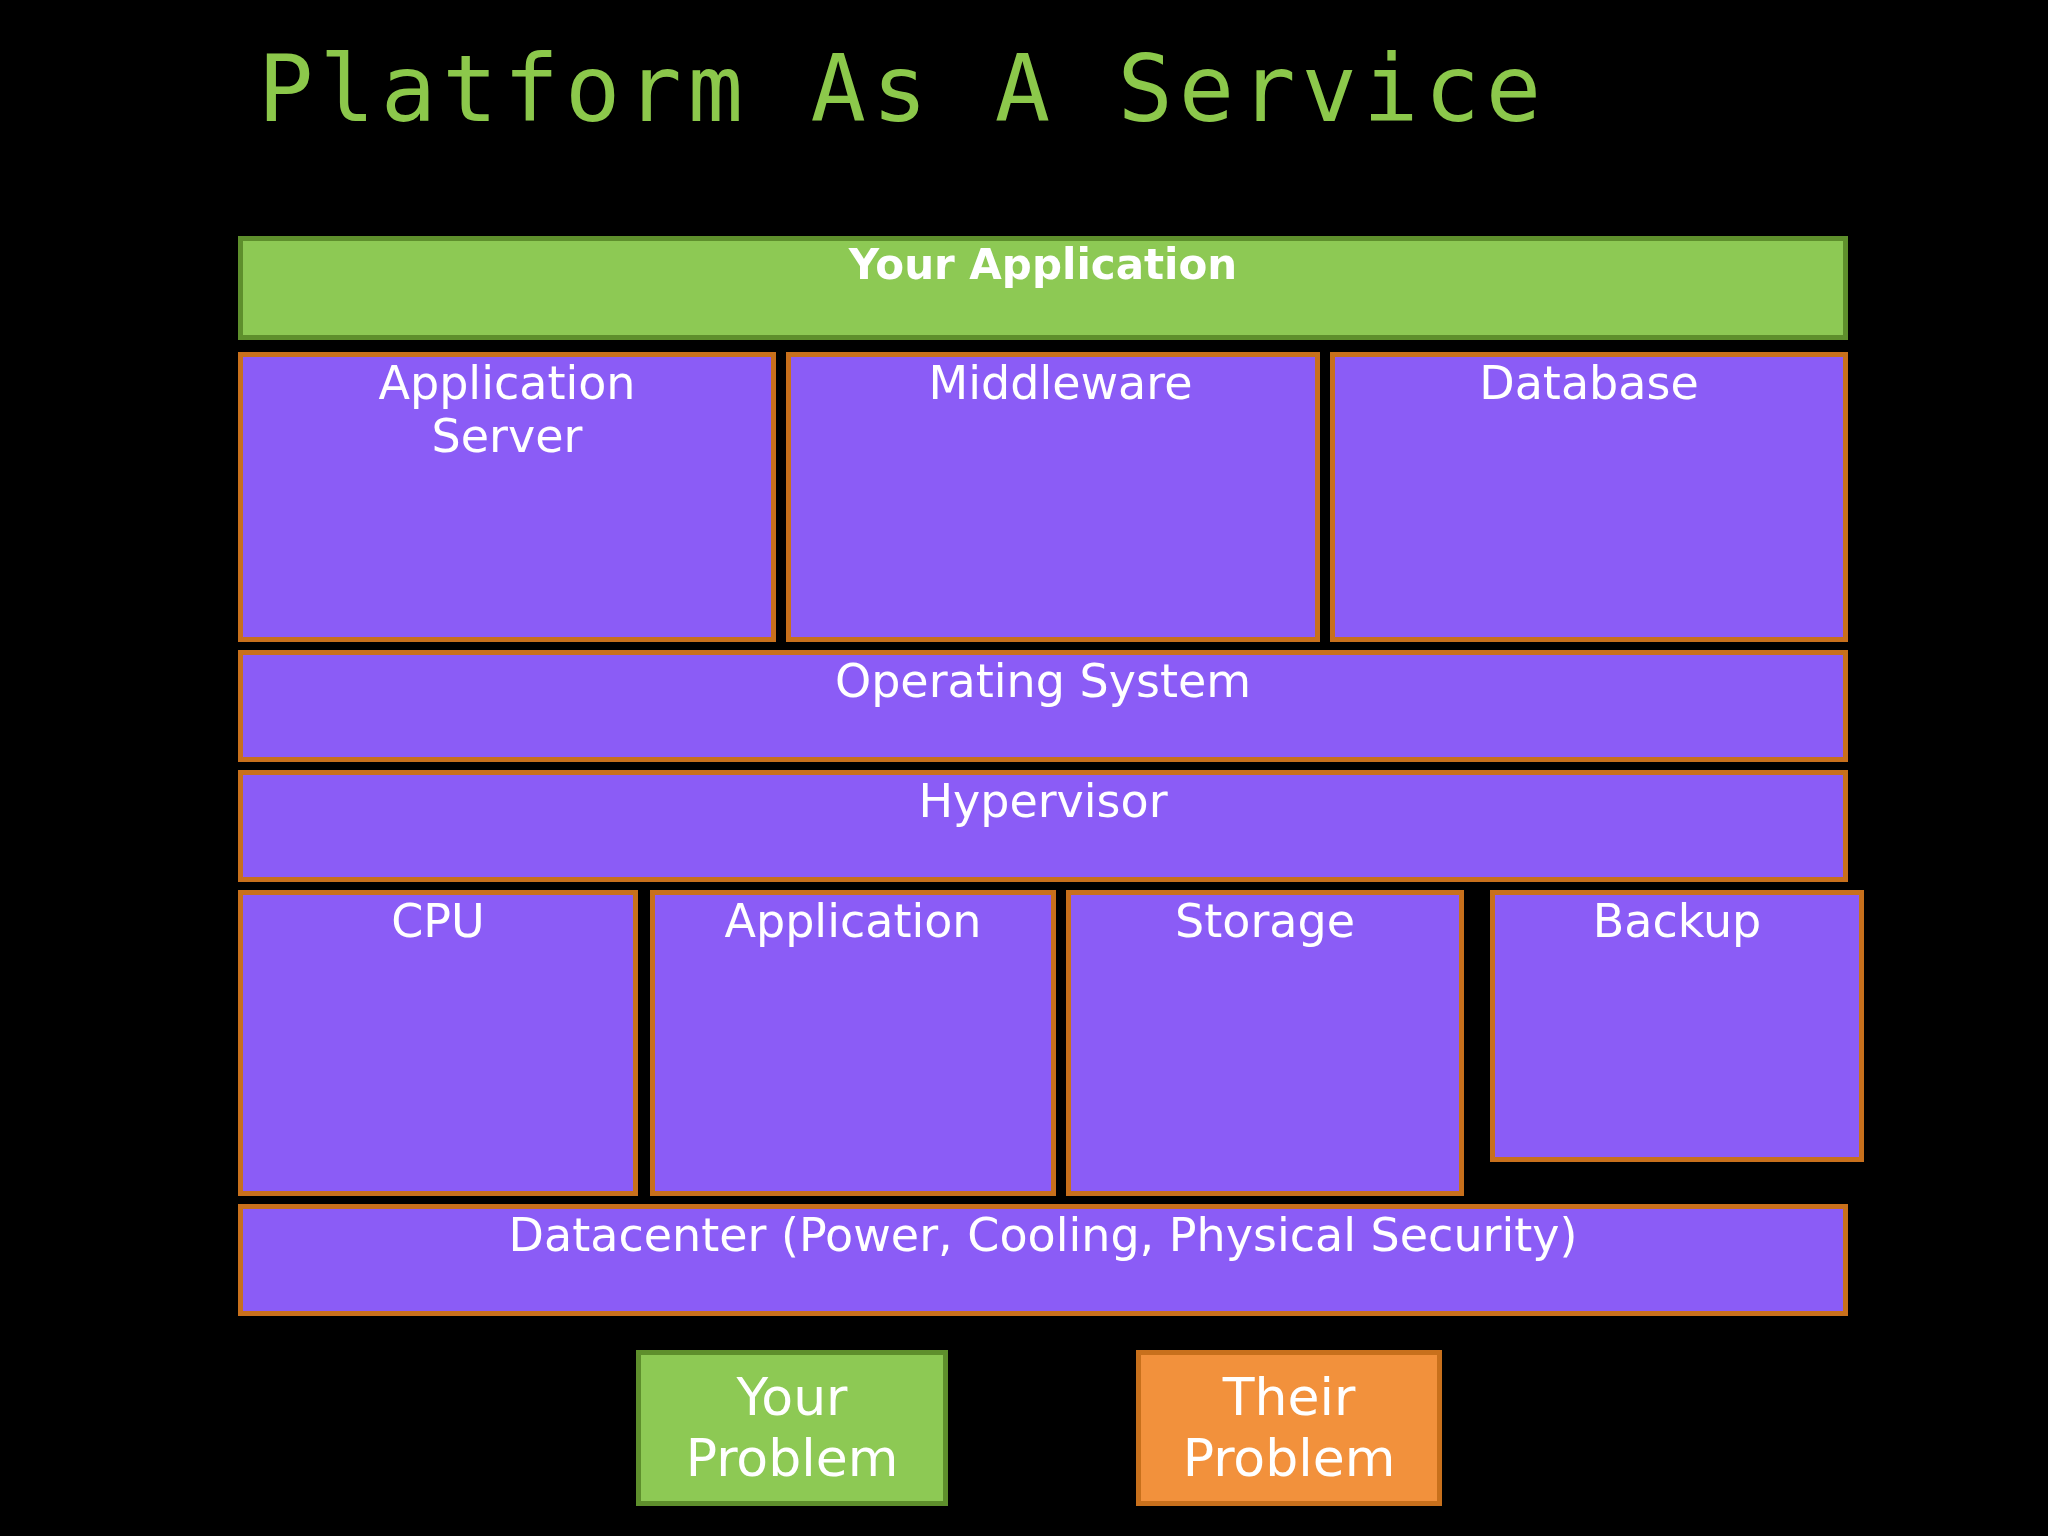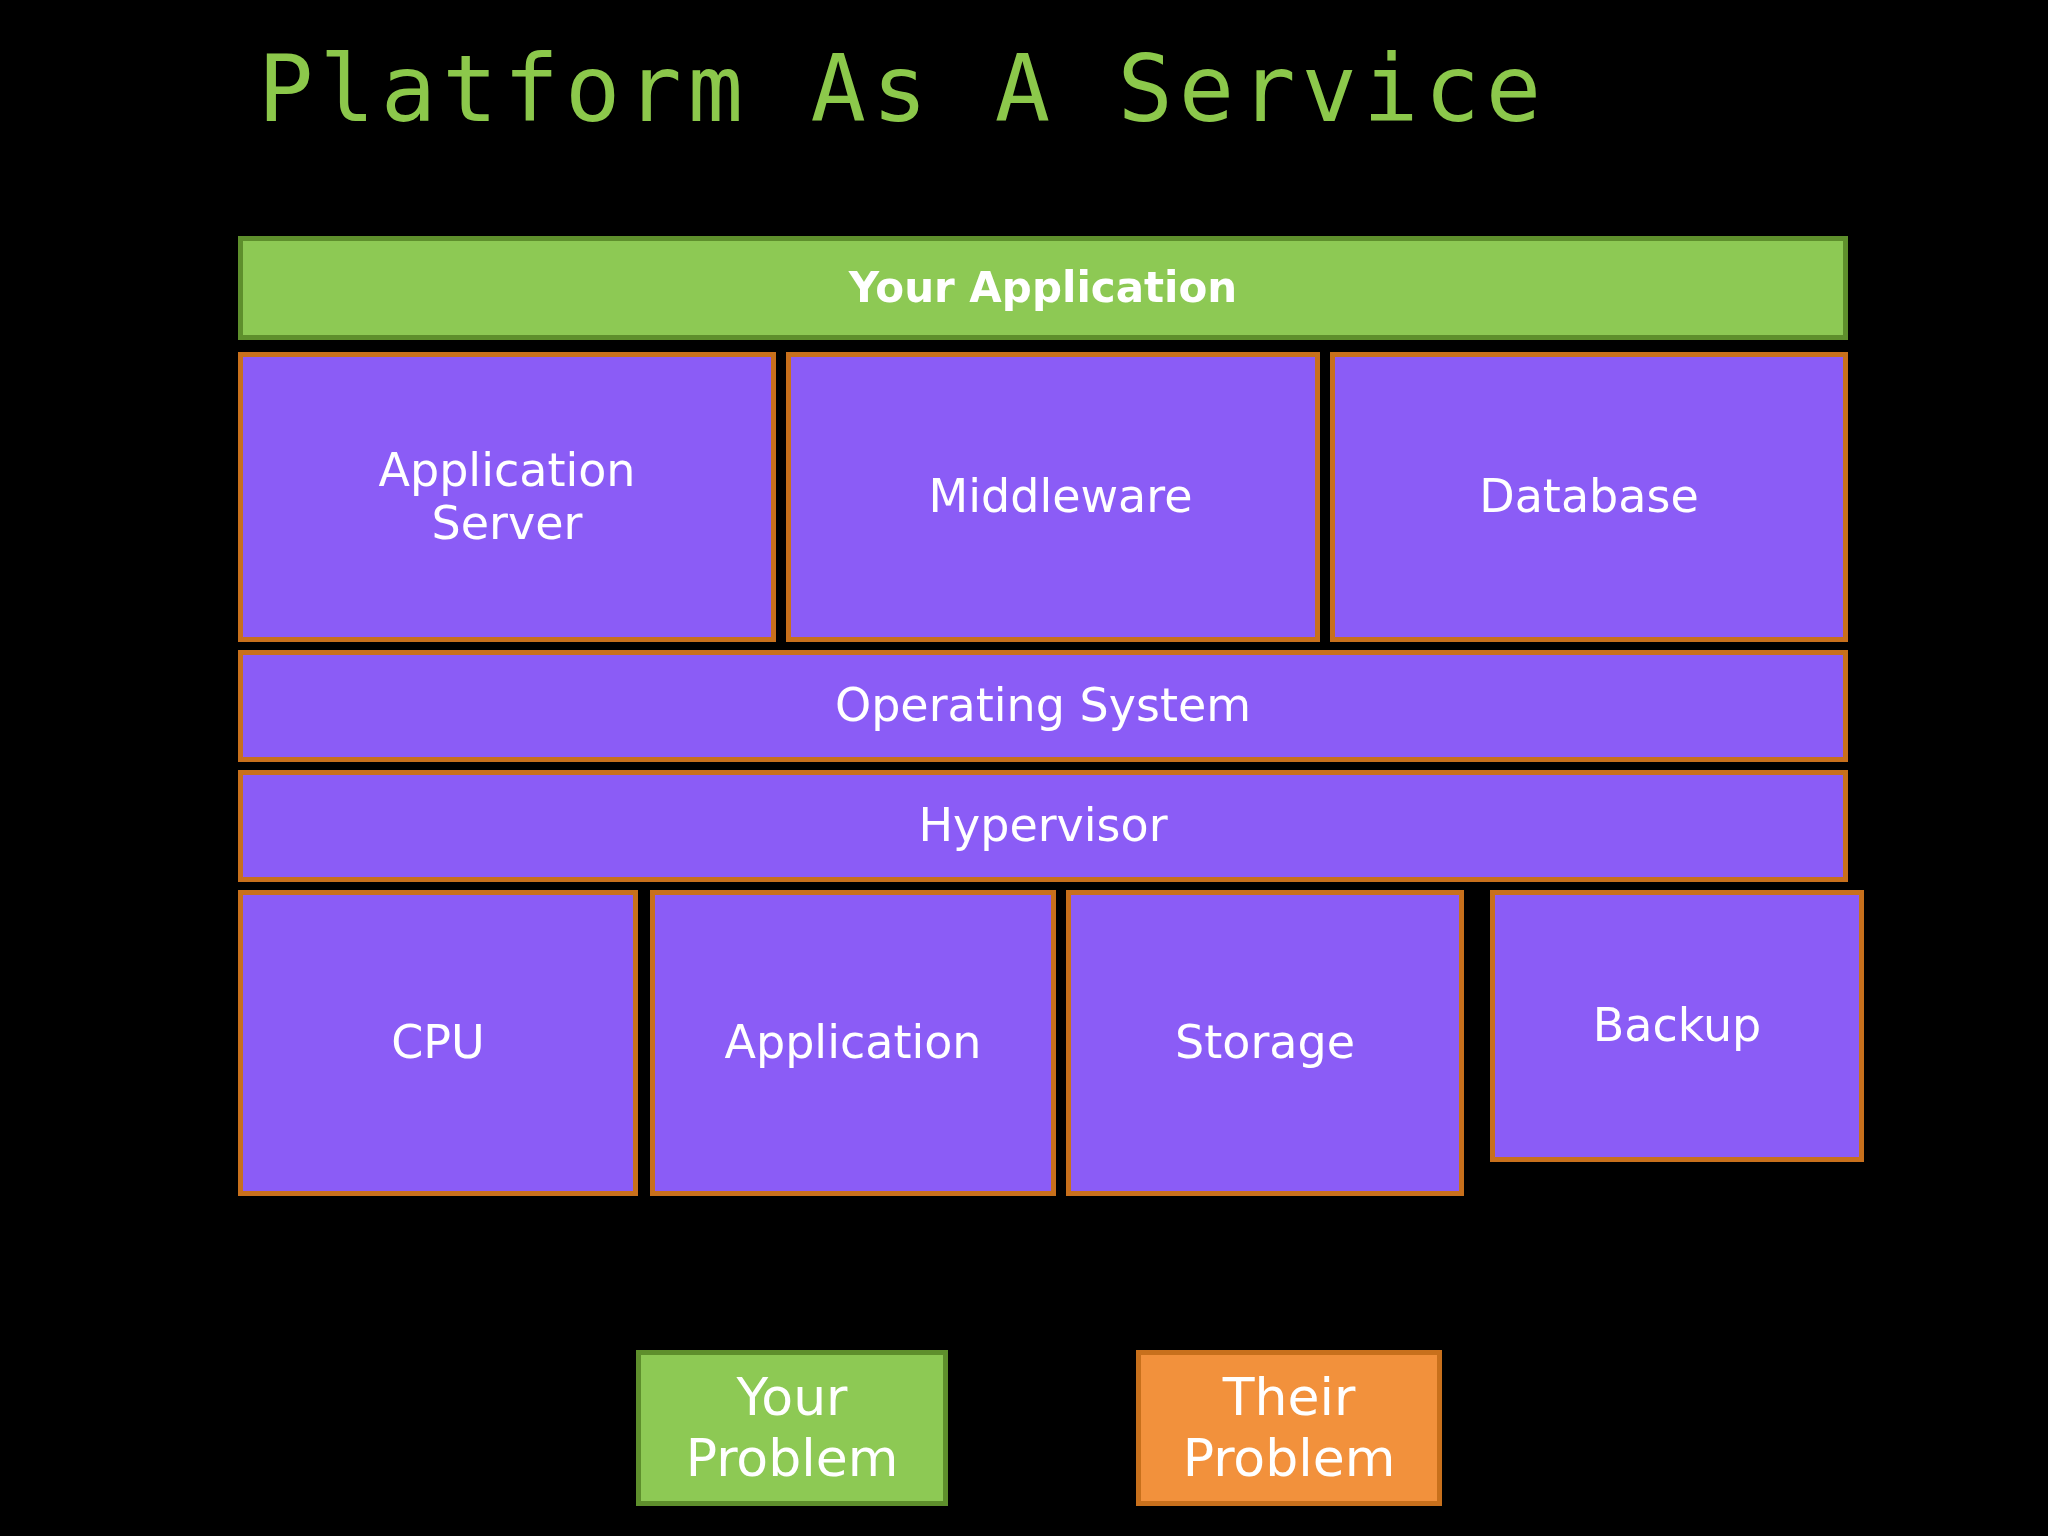--- a/index.html
+++ b/index.html
@@ -36,21 +36,21 @@
     letter-spacing: 6px;
     color: #8CC84B;
     white-space: nowrap;
   }
 
   
   .box {
     position: absolute;
     box-sizing: border-box;
     display: flex;
-    align-items: center;
+    align-items: flex-start;
     justify-content: center;
     text-align: center;
     color: #FFFFFF;
     line-height: 1.16;
     font-family: "DejaVu Sans", "Liberation Sans", sans-serif;
     font-weight: 400;
   }
 
   .box.orange {
     background: #8b5cf6;
@@ -172,20 +172,23 @@
   </div>
 
   <div id="box-storage" class="box orange">
     <span class="box-label">Storage</span>
   </div>
 
   <div id="box-backup" class="box orange">
     <span class="box-label">Backup</span>
   </div>
 
+  <div id="row-datacenter" class="box orange">
+    <span class="box-label">Datacenter (Power, Cooling, Physical Security)</span>
+  </div>
 
   <div id="legend-your-problem" class="legend-box">
     <span><span>Your</span><br><span>Problem</span></span>
   </div>
 
   <div id="legend-their-problem" class="legend-box">
     <span><span>Their</span><br><span>Problem</span></span>
   </div>
 
 </div>

